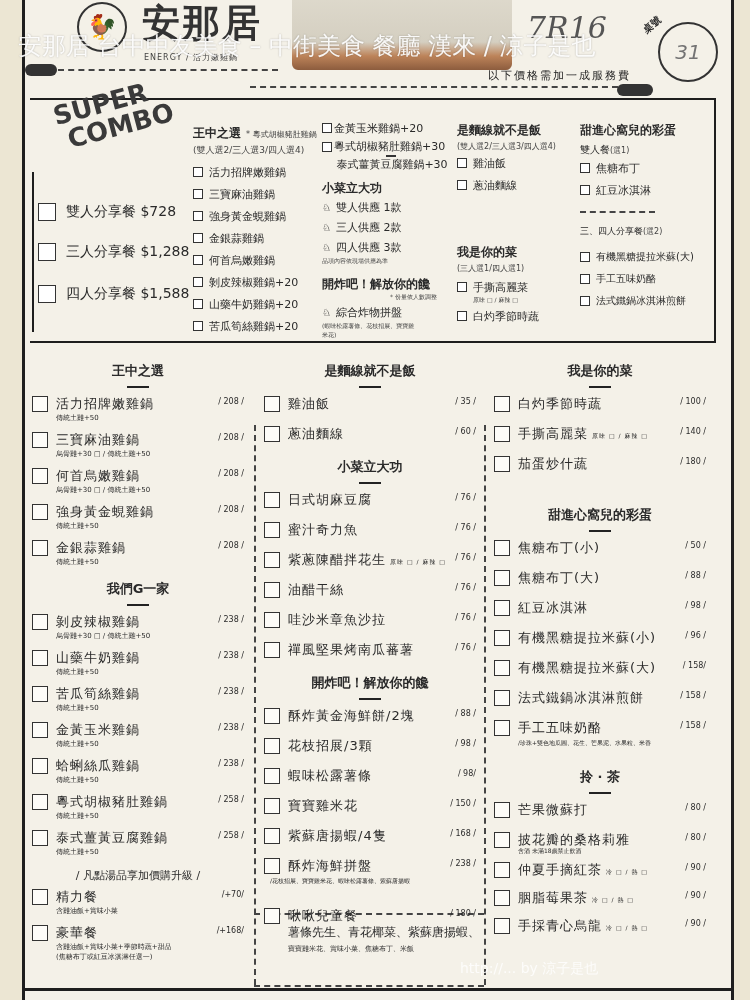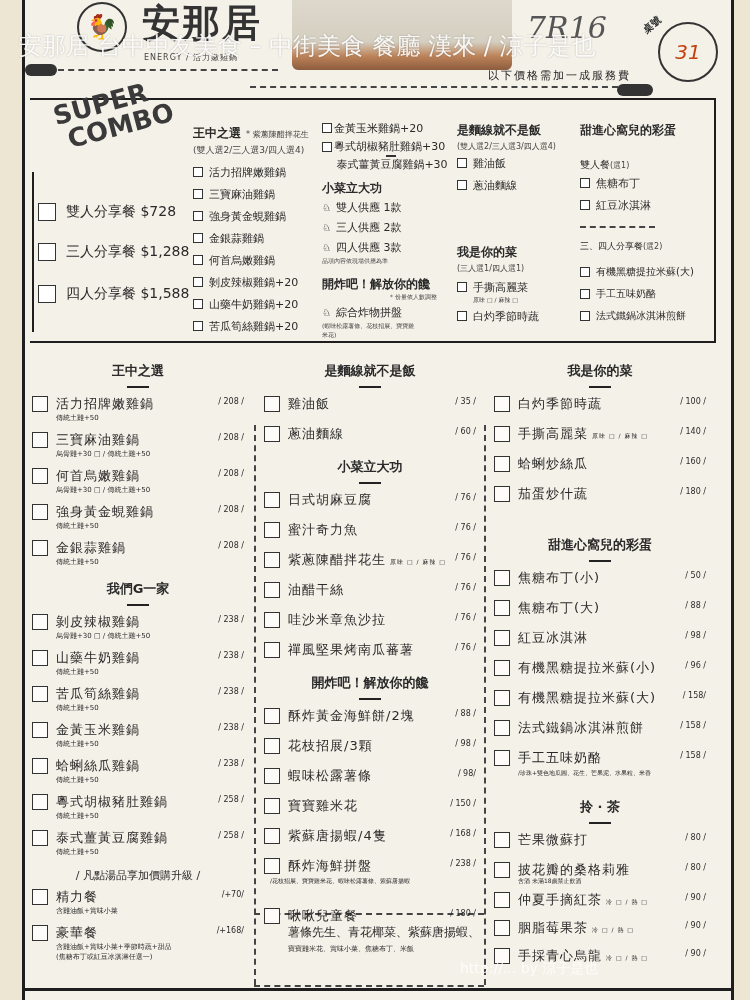--- a/index.html
+++ b/index.html
@@ -31,21 +31,21 @@
     position: absolute; left: 18px; top: 30px; font-size: 24px; color: rgba(255,255,255,0.92);
     text-shadow: 0 0 2px rgba(0,0,0,0.25); white-space: nowrap; z-index: 5;
   }
   .pill-left { position: absolute; left: 25px; top: 64px; width: 32px; height: 12px; background: #333; border-radius: 6px; }
   .dash-line { position: absolute; border-top: 2px dashed #444; }
   .pill-right { position: absolute; left: 617px; top: 84px; width: 36px; height: 12px; background: #333; border-radius: 6px; }
   .service-note { position: absolute; left: 466px; top: 68px; font-size: 11px; letter-spacing: 2px; color: #222; }
   .handwrite { position: absolute; left: 505px; top: 10px; font-size: 30px; color: #555; font-family: "DejaVu Serif", serif; font-style: italic; }
   .table-no {
     position: absolute; left: 636px; top: 22px; width: 60px; height: 60px; border: 2px solid #333; border-radius: 50%;
-    display: flex; align-items: center; justify-content: center; font-size: 20px; color: #c2410c; font-style: italic;
+    display: flex; align-items: center; justify-content: center; font-size: 20px; color: #737373; font-style: italic;
   }
   .table-no-label { position: absolute; left: 620px; top: 18px; font-size: 10px; font-weight: bold; transform: rotate(-40deg); }
   .baskets {
     position: absolute; left: 270px; top: 0; width: 220px; height: 70px;
     background: linear-gradient(180deg, #d9d4c6 0%, #cfc9ba 60%, #b37040 80%, #7a4220 100%);
     opacity: 0.85; border-radius: 0 0 6px 6px;
   }
 
   
   .combo-box {
@@ -119,21 +119,21 @@
 <div class="combo-opt" style="top:243px;">
     <span class="bigbox"></span>
     <span>三人分享餐 $1,288</span>
   </div>
 <div class="combo-opt" style="top:285px;">
     <span class="bigbox"></span>
     <span>四人分享餐 $1,588</span>
   </div>
 
 <div class="col" style="left:193px; top:122px; width:130px;">
-  <div><span class="col-title">王中之選</span> <span class="col-note">* 紫蔥陳醋拌花生</span></div>
+  <div><span class="col-title">王中之選</span> <span class="col-note">* 粵式胡椒豬肚雞鍋</span></div>
   <div class="col-note" style="font-size:9px; margin-top:2px;">(雙人選2/三人選3/四人選4)</div>
   <div style="margin-top:4px;">
     <div class="col-item">
         <span class="smallbox"></span>
         <span>活力招牌嫩雞鍋</span>
       </div>
     <div class="col-item">
         <span class="smallbox"></span>
         <span>三寶麻油雞鍋</span>
       </div>
@@ -219,21 +219,21 @@
     </div>
   <div class="col-note" style="font-size:6px; margin-left:16px;">原味 □ / 麻辣 □</div>
   <div class="col-item">
       <span class="smallbox"></span>
       <span>白灼季節時蔬</span>
     </div>
 </div>
 
 <div class="col" style="left:580px; top:122px; width:130px;">
   <div class="col-title">甜進心窩兒的彩蛋</div>
-  <div style="margin-top:19px; font-size:10px;"><span>雙人餐</span><span class="col-note">(選1)</span></div>
+  <div style="margin-top:4px; font-size:10px;"><span>雙人餐</span><span class="col-note">(選1)</span></div>
   <div class="col-item">
       <span class="smallbox"></span>
       <span>焦糖布丁</span>
     </div>
   <div class="col-item">
       <span class="smallbox"></span>
       <span>紅豆冰淇淋</span>
     </div>
   <div class="dash-sep"></div>
   <div style="font-size:9px;"><span>三、四人分享餐</span><span class="col-note">(選2)</span></div>
@@ -450,25 +450,20 @@
       <span class="name">白灼季節時蔬</span>
       <span class="price">/ 100 /</span>
     </div>
   <div class="item" style="height:30px;">
       <span class="box"></span>
       <span class="name"><span>手撕高麗菜</span><span class="inline-opt">原味 □ / 麻辣 □</span></span>
       <span class="price">/ 140 /</span>
     </div>
   <div class="item" style="height:30px;">
       <span class="box"></span>
-      <span class="name">蛤蜊炒絲瓜</span>
-      <span class="price">/ 160 /</span>
-    </div>
-  <div class="item" style="height:30px;">
-      <span class="box"></span>
       <span class="name">茄蛋炒什蔬</span>
       <span class="price">/ 180 /</span>
     </div>
 
   <div class="sec-head" style="margin-top:20px;">甜進心窩兒的彩蛋</div>
   <div class="sec-bar"></div>
   <div class="item" style="height:30px;text-decoration:underline;">
       <span class="box"></span>
       <span class="name">焦糖布丁(小)</span>
       <span class="price">/ 50 /</span>

